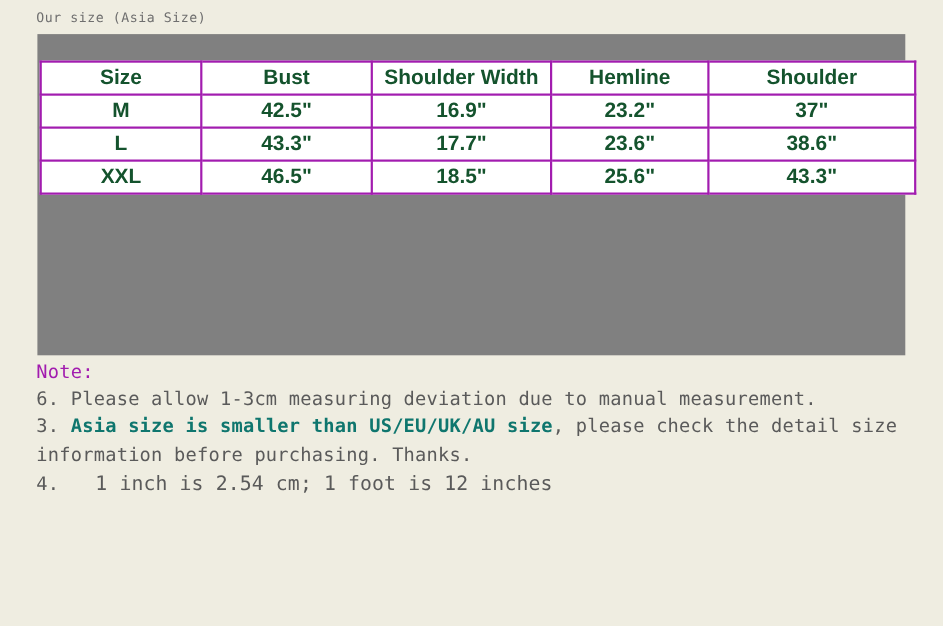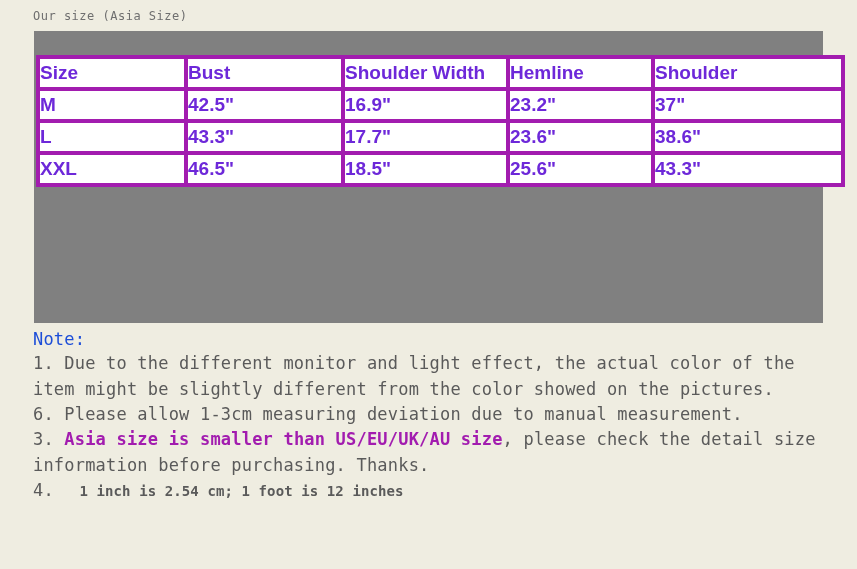--- a/index.html
+++ b/index.html
@@ -41,26 +41,26 @@
   #size-table {
     position: absolute;
     left: 2px;
     top: 24px;
     width: 785px;
     border-collapse: collapse;
     background: #ffffff;
     table-layout: fixed;
   }
   #size-table td, #size-table th {
-    border: 4px solid #a21caf;
-    text-align: left;
+    border: 2px solid #a21caf;
+    text-align: center;
     vertical-align: middle;
     font-family: "Liberation Sans", sans-serif;
     font-weight: bold;
-    color: #6d28d9;
+    color: #14532d;
     padding: 0;
     height: 28px;
     font-size: 19px;
     background: #ffffff;
     overflow: hidden;
     white-space: nowrap;
   }
   #size-table th { font-size: 19px; }
   .col-size     { width: 144px; }
   .col-bust     { width: 153px; }
@@ -77,34 +77,33 @@
     font-family: "DejaVu Sans Mono", monospace;
     font-size: 17px;
     color: #5a5a5a;
     letter-spacing: 0.2px;
   }
   .note-line {
     line-height: 25px;
     white-space: normal;
   }
   #note-heading {
-    color: #1d4ed8;
+    color: #a21caf;
     line-height: 23px;
   }
   .note-block { line-height: 25.5px; }
   .red-bold {
-    color: #a21caf;
+    color: #0f766e;
     font-weight: bold;
   }
   #note-4 { line-height: 25px; }
   .note4-num { font-size: 17px; }
   .note4-text {
-    font-size: 14px;
+    font-size: 18px;
     letter-spacing: 0.1px;
-    font-weight: bold;
   }
 </style>
 </head>
 <body>
 
 <div id="chart-title">Our size (Asia Size)</div>
 
 <div id="size-panel">
   <table id="size-table">
     <thead>
@@ -137,17 +136,16 @@
         <td>18.5"</td>
         <td>25.6"</td>
         <td>43.3"</td>
       </tr>
     </tbody>
   </table>
 </div>
 
 <div id="notes">
   <div id="note-heading">Note:</div>
-  <div class="note-line note-block">1. Due to the different monitor and light effect, the actual color of the item might be slightly different from the color showed on the pictures.</div>
   <div class="note-line">6. Please allow 1-3cm measuring deviation due to manual measurement.</div>
   <div class="note-line note-block"><span>3. </span><span class="red-bold">Asia size is smaller than US/EU/UK/AU size</span><span>, please check the detail size information before purchasing. Thanks.</span></div>
   <div id="note-4"><span class="note4-num">4.</span><span class="note4-text">&nbsp;&nbsp;&nbsp;<span>1 inch is 2.54 cm; 1 foot  is 12 inches</span></span></div>
 </div>
 
 </body></html>

